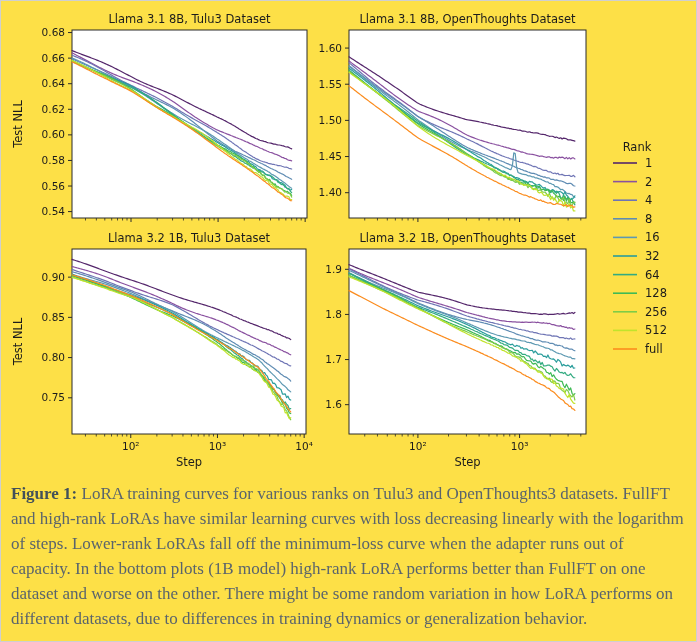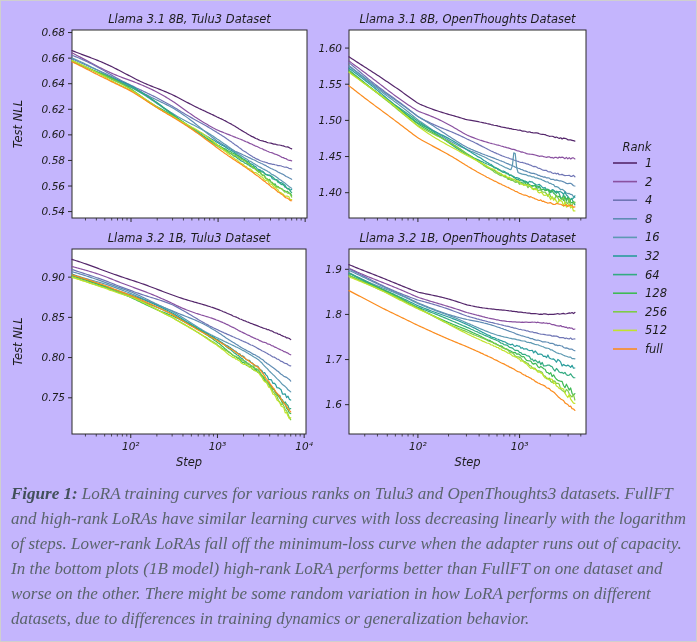--- a/index.html
+++ b/index.html
@@ -1,17 +1,17 @@
 <!DOCTYPE html>
 <html><head>
 <meta charset="utf-8">
 <style>
   html,body{margin:0;padding:0;background:#ffffff;}
-  #page{width:695px;height:640px;border:1px solid #cfcfcf;background:#c4b5fd;
-        font-family:"DejaVu Sans","Liberation Sans",sans-serif;overflow:hidden;font-style:italic;}
+  #page{width:695px;height:640px;border:1px solid #cfcfcf;background:#fde047;
+        font-family:"DejaVu Sans","Liberation Sans",sans-serif;overflow:hidden;}
   #figure-canvas{display:block;}
   .caption{display:block;margin:6px 10px 12px 10px;width:676px;
            font-family:"Liberation Serif","DejaVu Serif",serif;
            font-size:17px;line-height:25px;color:#5a646c;text-align:left;}
   .caption strong{color:#42505a;font-weight:bold;}
 </style>
 </head>
 <body>
 
 <div id="page">

